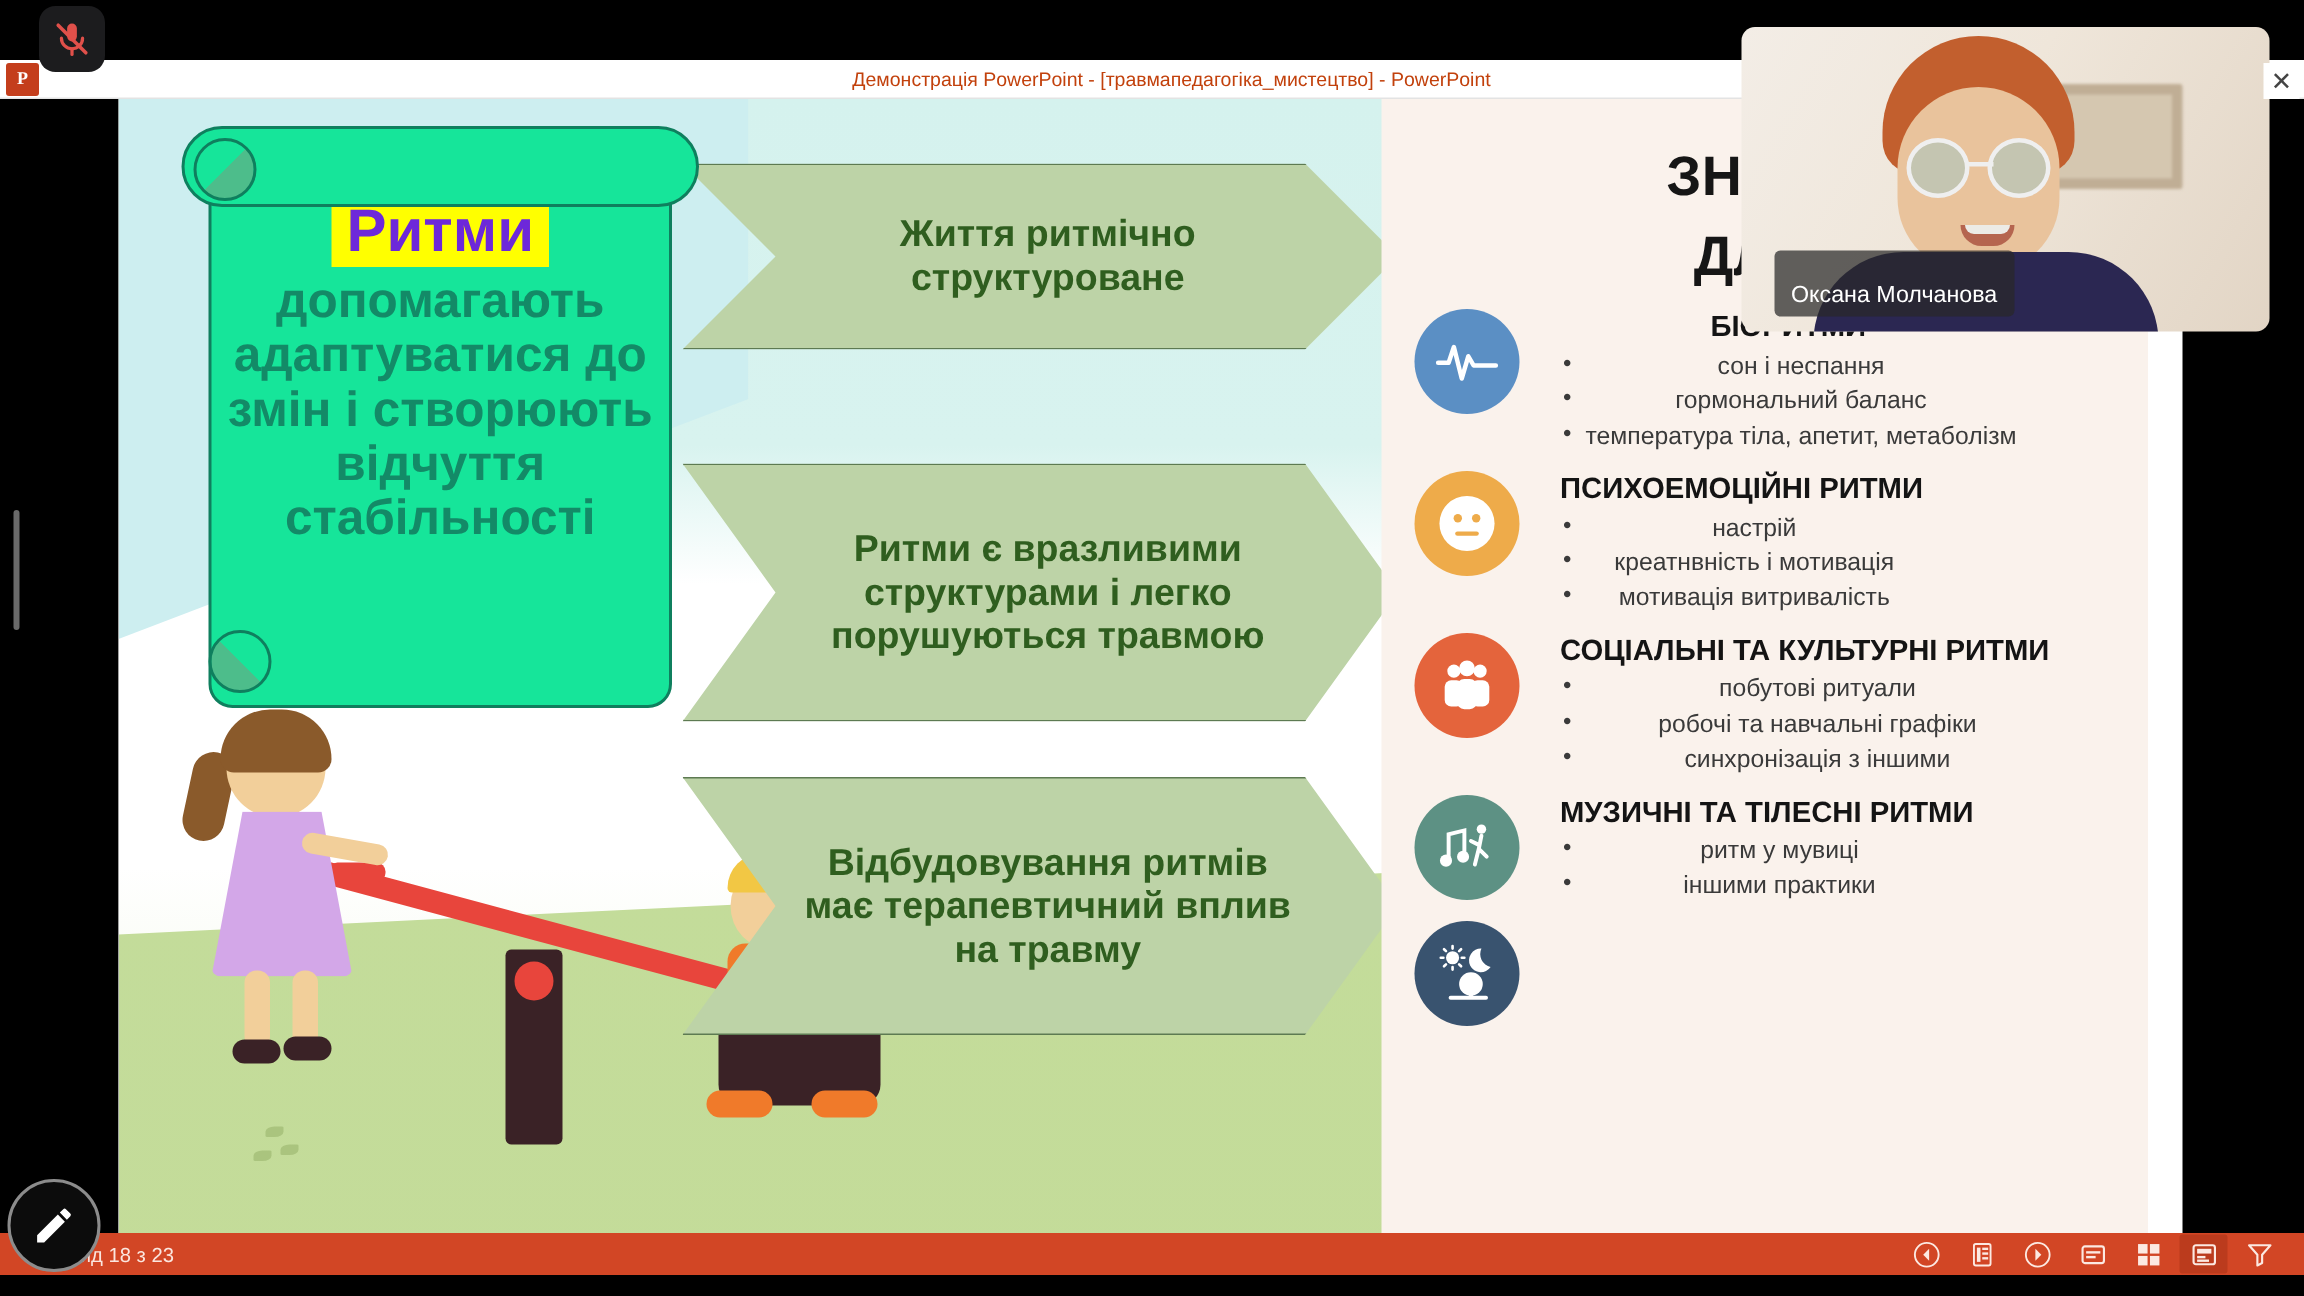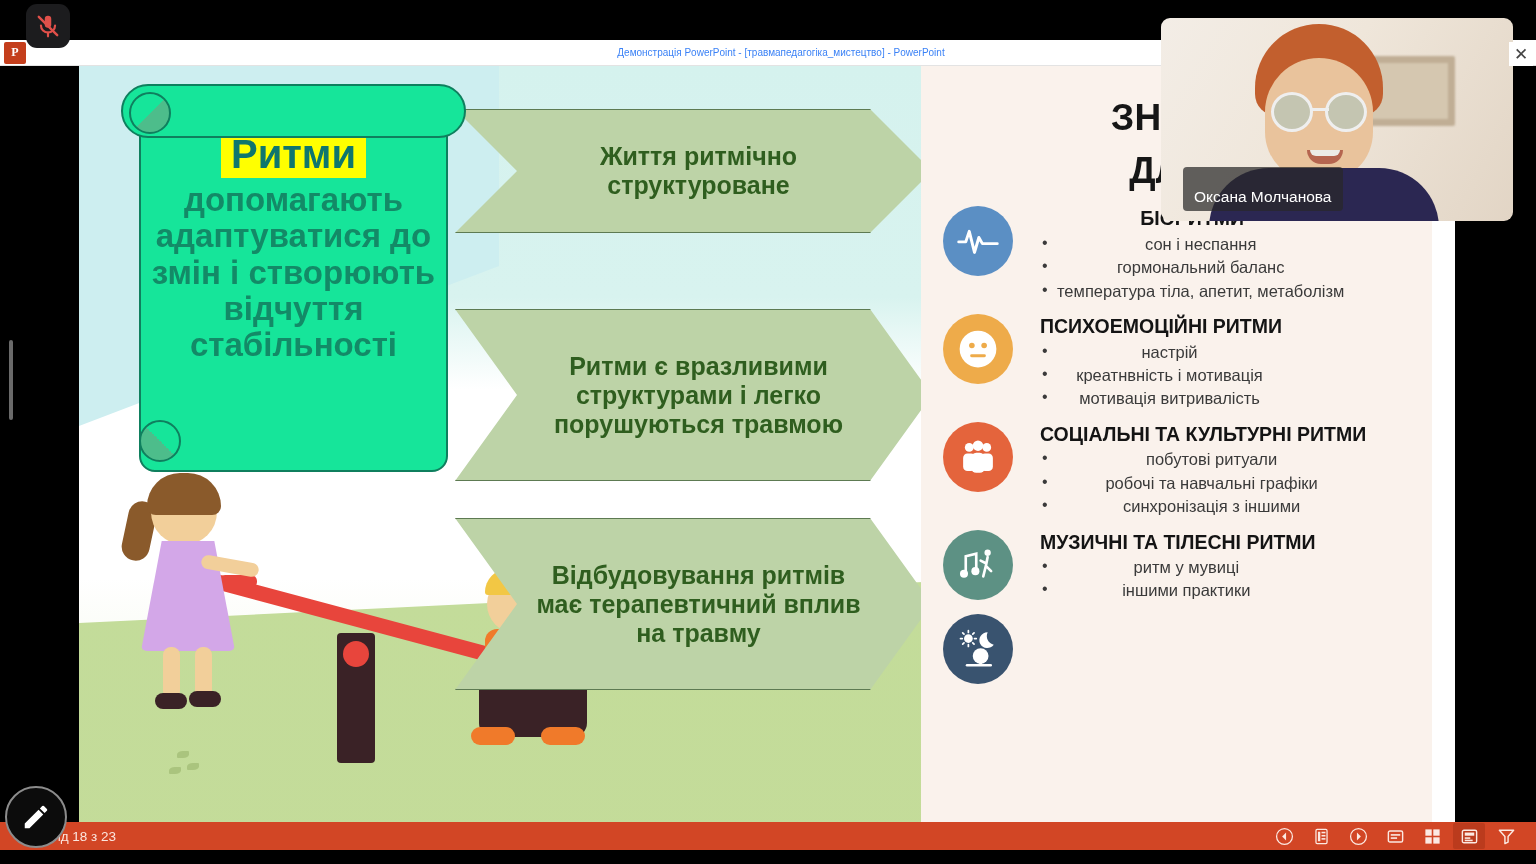--- a/index.html
+++ b/index.html
@@ -29,21 +29,21 @@
     z-index: 10;
   }
   .ppt-chip {
     width: 22px; height: 22px; margin-left: 4px;
     background: #c43e1c; border-radius: 2px;
     display: flex; align-items: center; justify-content: center;
     color: #fff; font-size: 12px; font-weight: bold;
     font-family: "Liberation Serif", serif;
   }
   .titlebar-text {
-    flex: 1; text-align: center; font-size: 10px; color: #3b82f6;
+    flex: 1; text-align: center; font-size: 13px; color: #c2410c;
     white-space: nowrap;
   }
 
   
   .stage {
     position: absolute; left: 79px; top: 66px;
     width: 1376px; height: 770px;
     background: #ffffff; overflow: hidden;
     z-index: 5;
   }
@@ -86,21 +86,21 @@
     padding: 18px 10px 8px;
     text-align: center;
   }
   .scroll-curl-bl {
     position: absolute; left: -2px; bottom: 8px; width: 42px; height: 42px;
     border: 2px solid #0f7f5e; border-radius: 50%;
     background: linear-gradient(45deg,#4dbd8b 0 50%, #16e59a 50% 100%);
   }
   .scroll-title {
     display: inline-block;
-    background: #ffff00; color: #0f766e;
+    background: #ffff00; color: #6d28d9;
     font-size: 40px; font-weight: bold; line-height: 1.05;
     padding: 1px 10px 3px;
   }
   .scroll-text {
     color: #138a67; font-size: 33px; font-weight: bold;
     line-height: 1.1; margin-top: 4px;
   }
 
   
   .chev {

